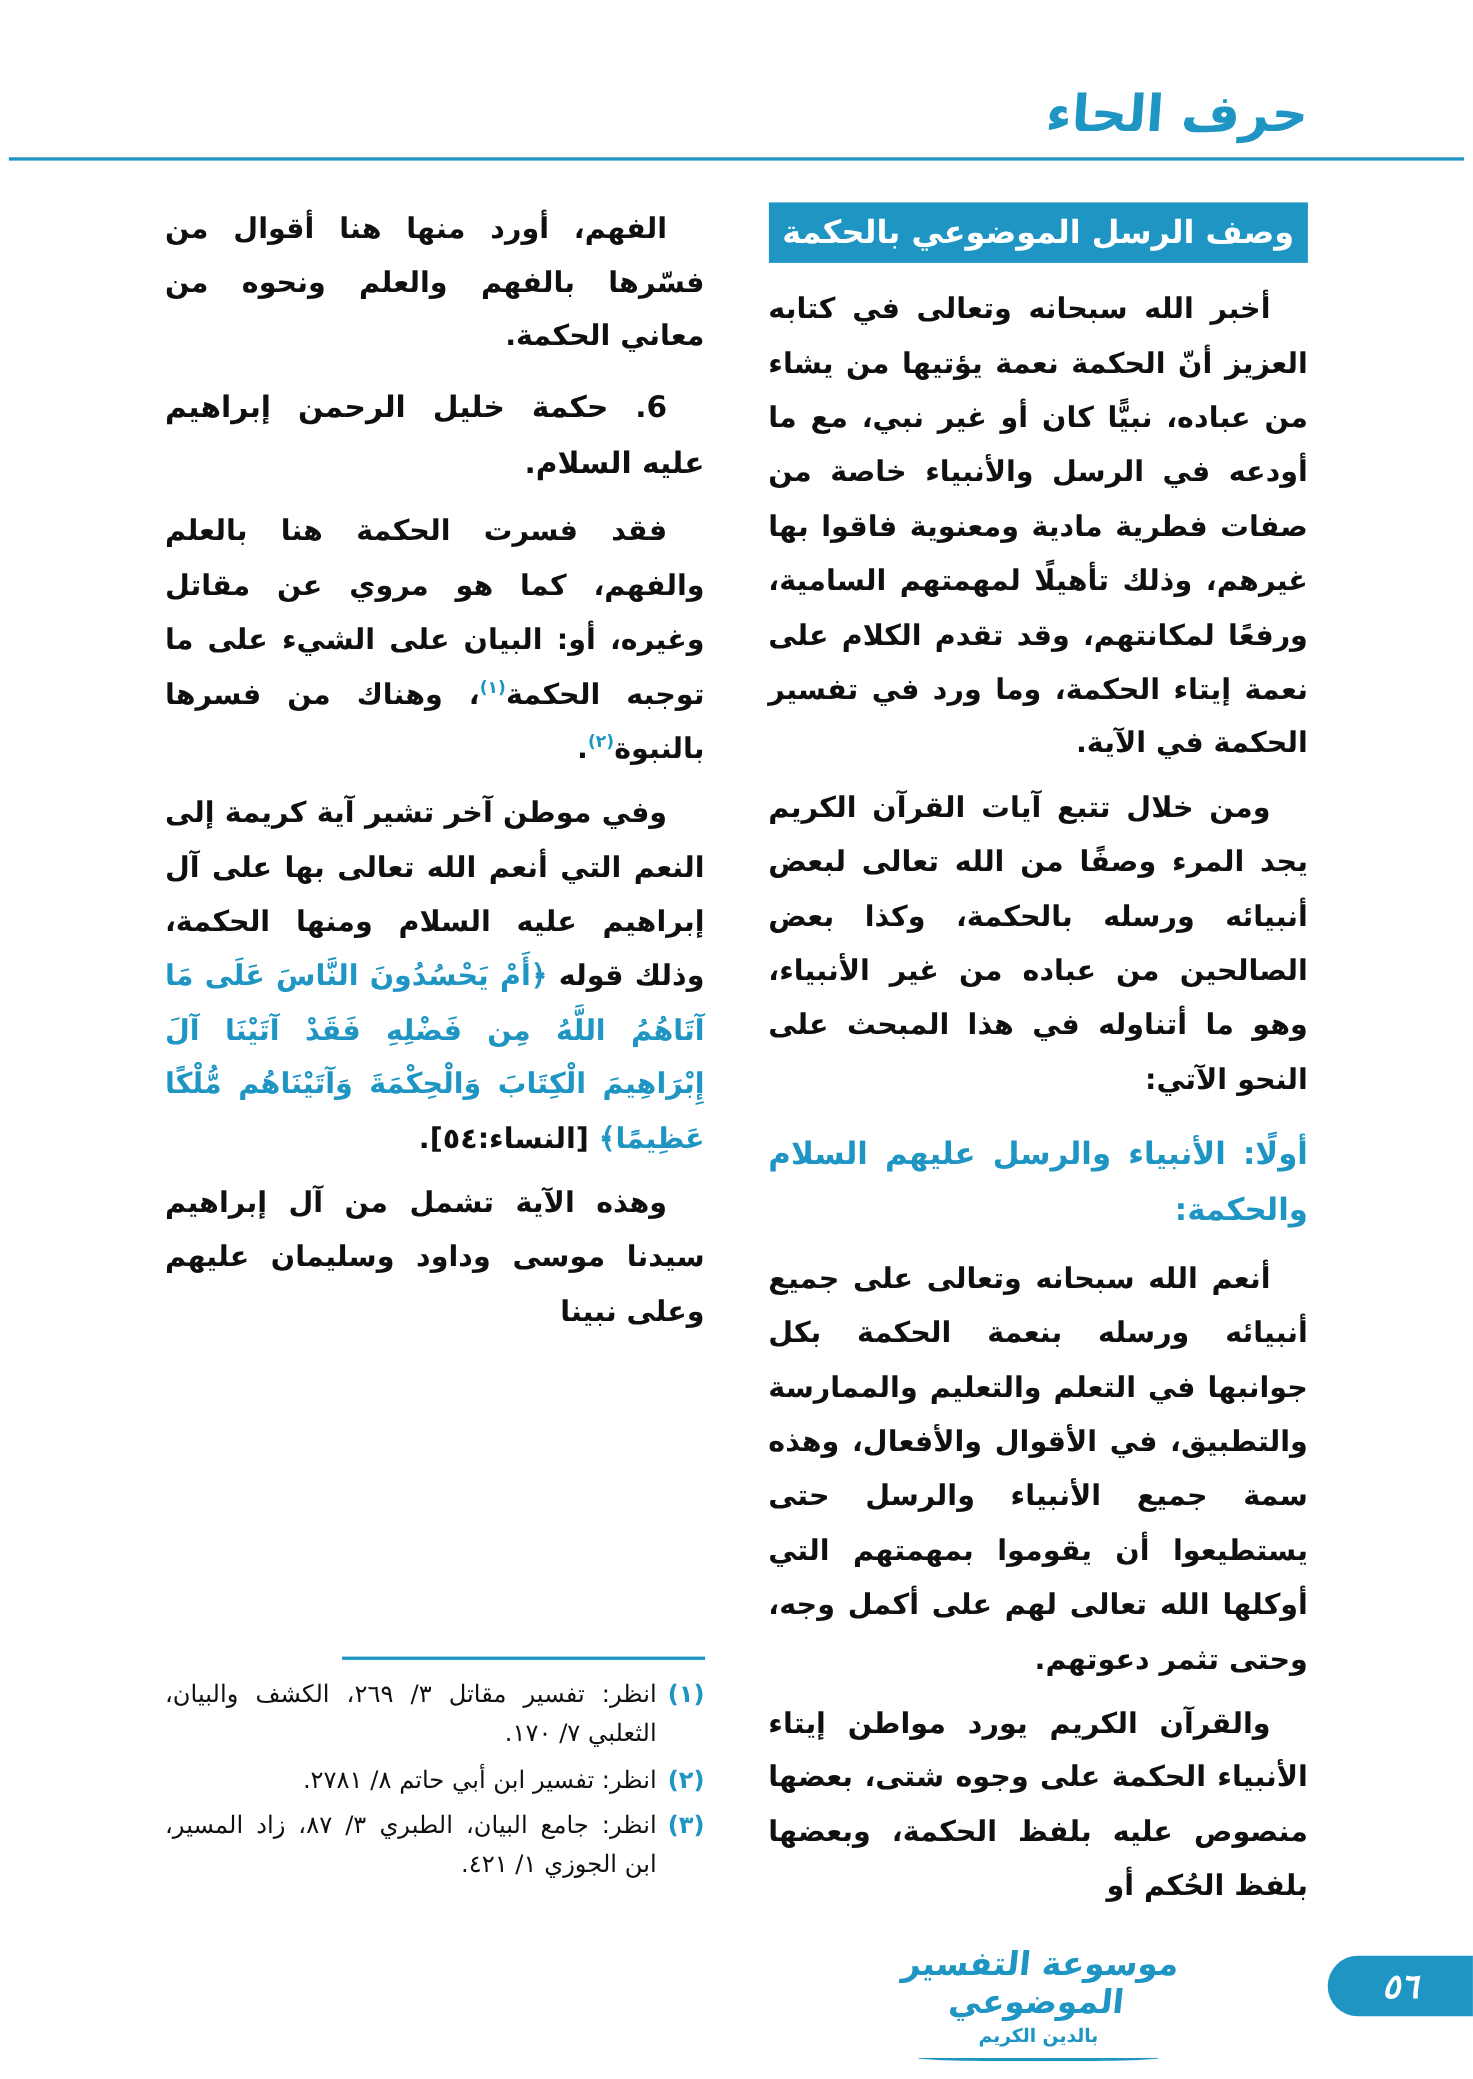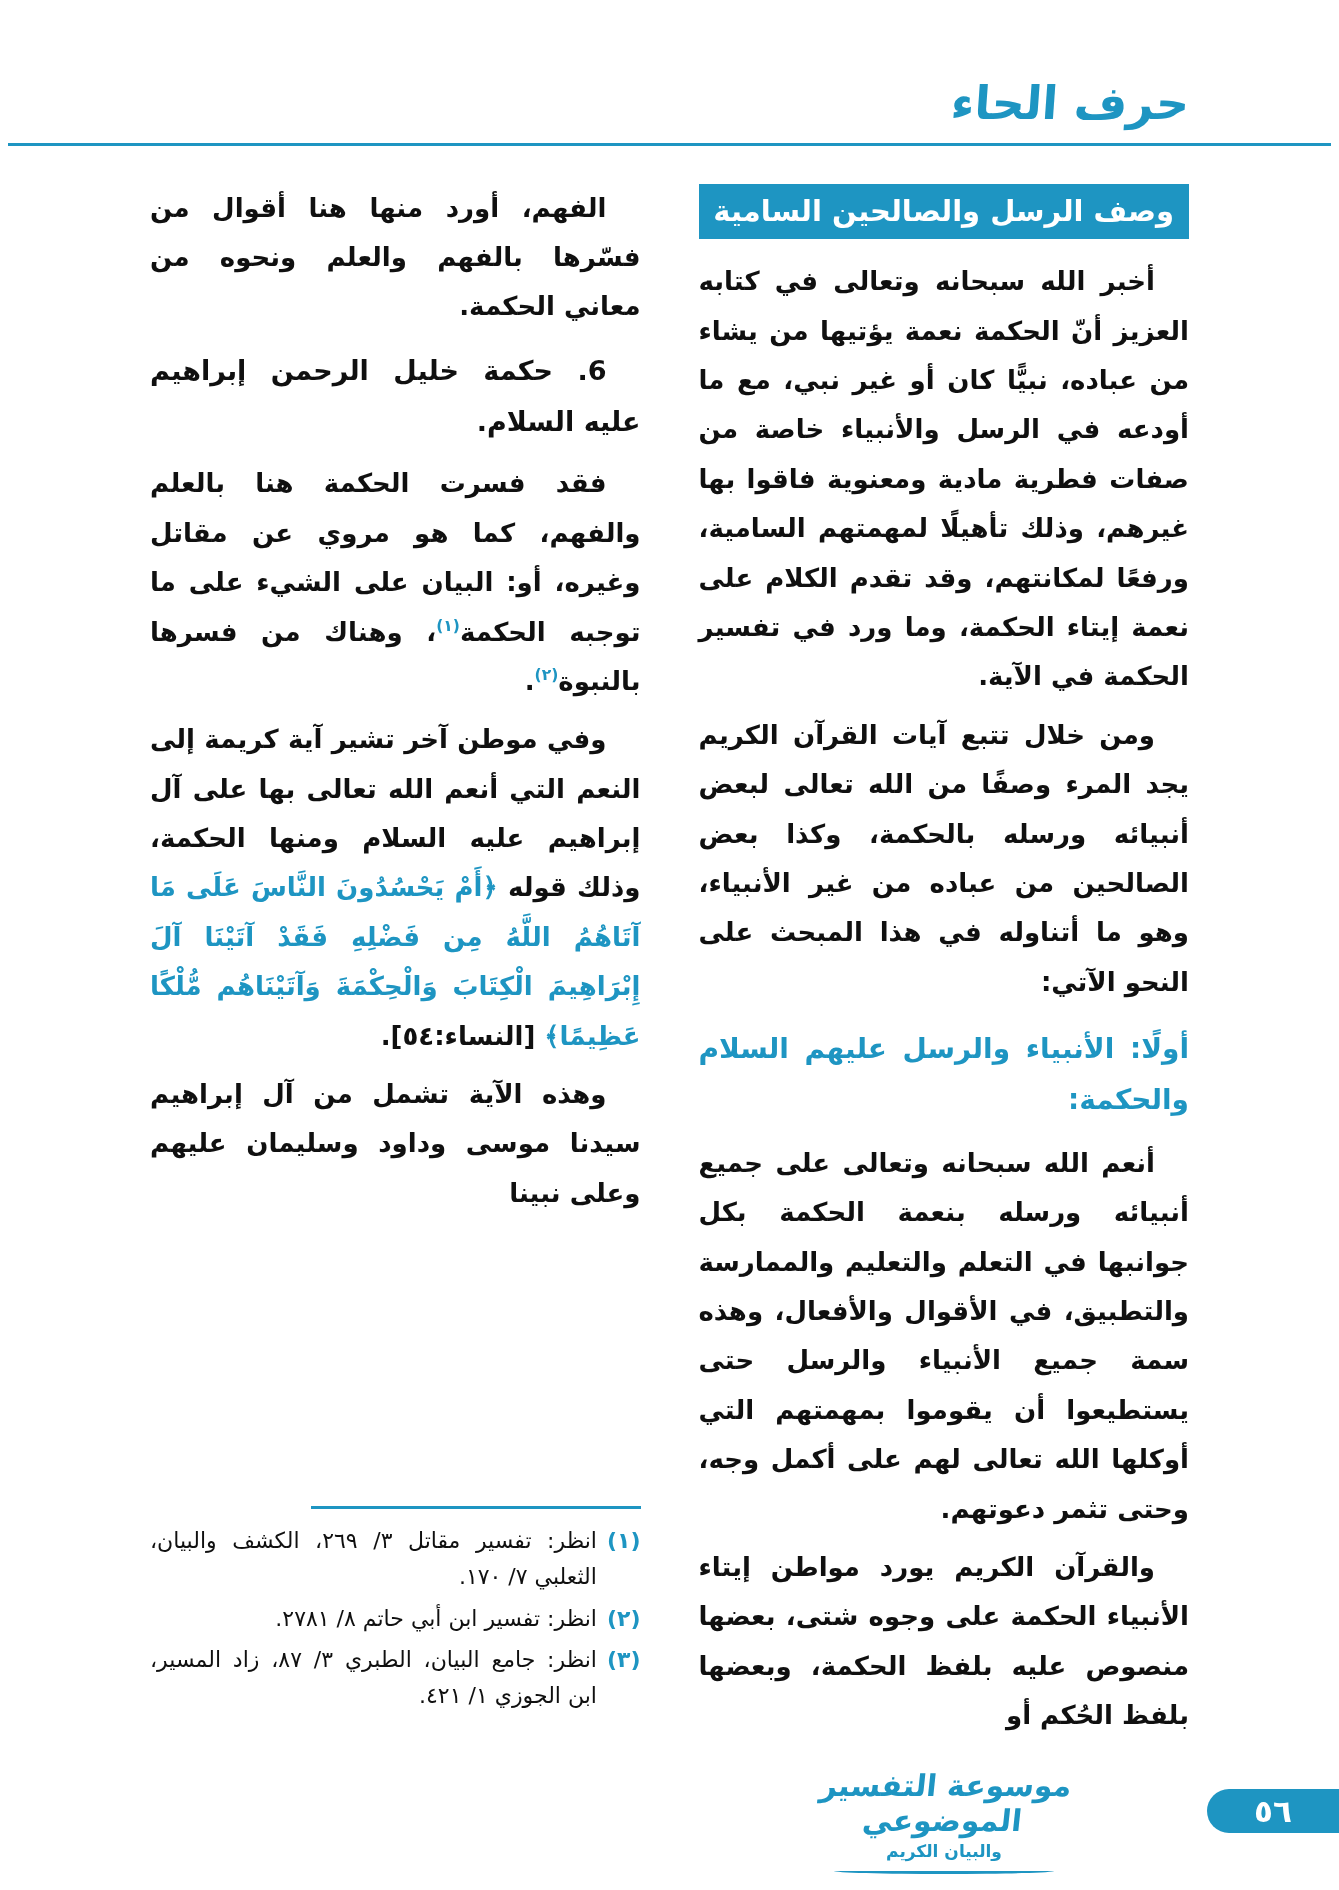--- a/index.html
+++ b/index.html
@@ -60,40 +60,40 @@
     position:absolute;bottom:16px;right:225px;width:340px;text-align:center;
     color:var(--teal);line-height:1.15;
   }
   .footer-logo .l1{font-size:30px;font-weight:bold;transform:skewX(-6deg);}
   .footer-logo .l2{font-size:17px;font-weight:bold;margin-top:4px;}
   .footer-logo .flourish{
     height:6px;width:220px;margin:6px auto 0 auto;border-bottom:3px solid var(--teal);
     border-radius:0 0 50% 50%;
   }
   .page-badge{
-    position:absolute;bottom:57px;left:auto;right:0;width:132px;height:44px;
+    position:absolute;bottom:57px;left:auto;right:0;width:132px;height:55px;
     background:var(--teal);color:#ffffff;border-radius:32px 0 0 32px;
     display:flex;align-items:center;justify-content:center;
-    font-size:31px;font-weight:bold;
+    font-size:31px;font-weight:bold;font-style:italic;
   }
 </style>
 </head>
 <body>
 
 <div class="page">
 
   <div class="header">
     <span class="header-title">حرف الحاء</span>
   </div>
   <div class="header-rule"></div>
 
   <div class="main">
 
     <div class="col">
-      <div class="section-box">وصف الرسل والصالحين السامية</div>
+      <div class="section-box">وصف الرسل الموضوعي بالحكمة</div>
       <p>أخبر الله سبحانه وتعالى في كتابه العزيز أنّ الحكمة نعمة يؤتيها من يشاء من عباده، نبيًّا كان أو غير نبي، مع ما أودعه في الرسل والأنبياء خاصة من صفات فطرية مادية ومعنوية فاقوا بها غيرهم، وذلك تأهيلًا لمهمتهم السامية، ورفعًا لمكانتهم، وقد تقدم الكلام على نعمة إيتاء الحكمة، وما ورد في تفسير الحكمة في الآية.</p>
       <p>ومن خلال تتبع آيات القرآن الكريم يجد المرء وصفًا من الله تعالى لبعض أنبيائه ورسله بالحكمة، وكذا بعض الصالحين من عباده من غير الأنبياء، وهو ما أتناوله في هذا المبحث على النحو الآتي:</p>
       <div class="subheading">أولًا: الأنبياء والرسل عليهم السلام والحكمة:</div>
       <p>أنعم الله سبحانه وتعالى على جميع أنبيائه ورسله بنعمة الحكمة بكل جوانبها في التعلم والتعليم والممارسة والتطبيق، في الأقوال والأفعال، وهذه سمة جميع الأنبياء والرسل حتى يستطيعوا أن يقوموا بمهمتهم التي أوكلها الله تعالى لهم على أكمل وجه، وحتى تثمر دعوتهم.</p>
       <p>والقرآن الكريم يورد مواطن إيتاء الأنبياء الحكمة على وجوه شتى، بعضها منصوص عليه بلفظ الحكمة، وبعضها بلفظ الحُكم أو</p>
     </div>
 
     <div class="col">
       <p>الفهم، أورد منها هنا أقوال من فسّرها بالفهم والعلم ونحوه من معاني الحكمة.</p>
       <div class="num-heading">6. حكمة خليل الرحمن إبراهيم عليه السلام.</div>
@@ -120,19 +120,19 @@
           <span class="fn-num">(٣)</span>
           <span class="fn-text">انظر: جامع البيان، الطبري ٣/ ٨٧، زاد المسير، ابن الجوزي ١/ ٤٢١.</span>
         </div>
       </div>
     </div>
 
   </div>
 
   <div class="footer-logo">
     <div class="l1">موسوعة التفسير الموضوعي</div>
-    <div class="l2">والبيان الكريم</div>
+    <div class="l2">بالدين الكريم</div>
     <div class="flourish"></div>
   </div>
 
   <div class="page-badge">٥٦</div>
 
 </div>
 
 </body></html>

